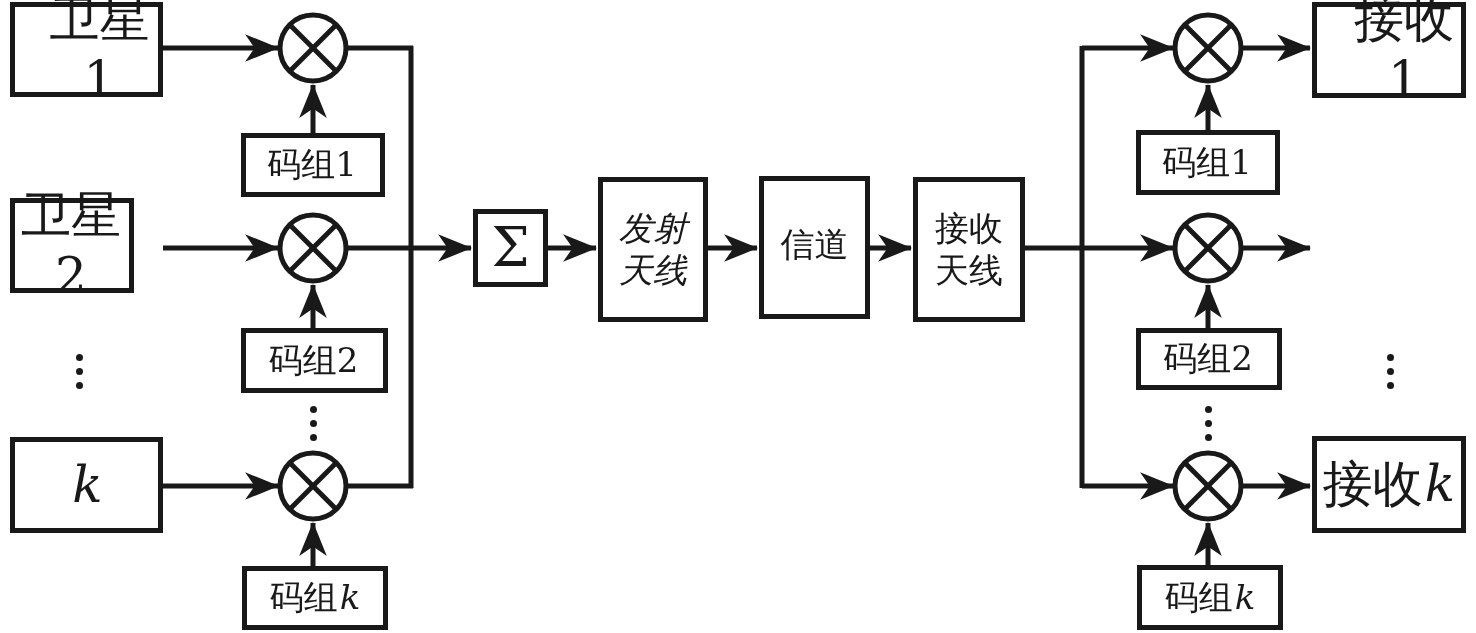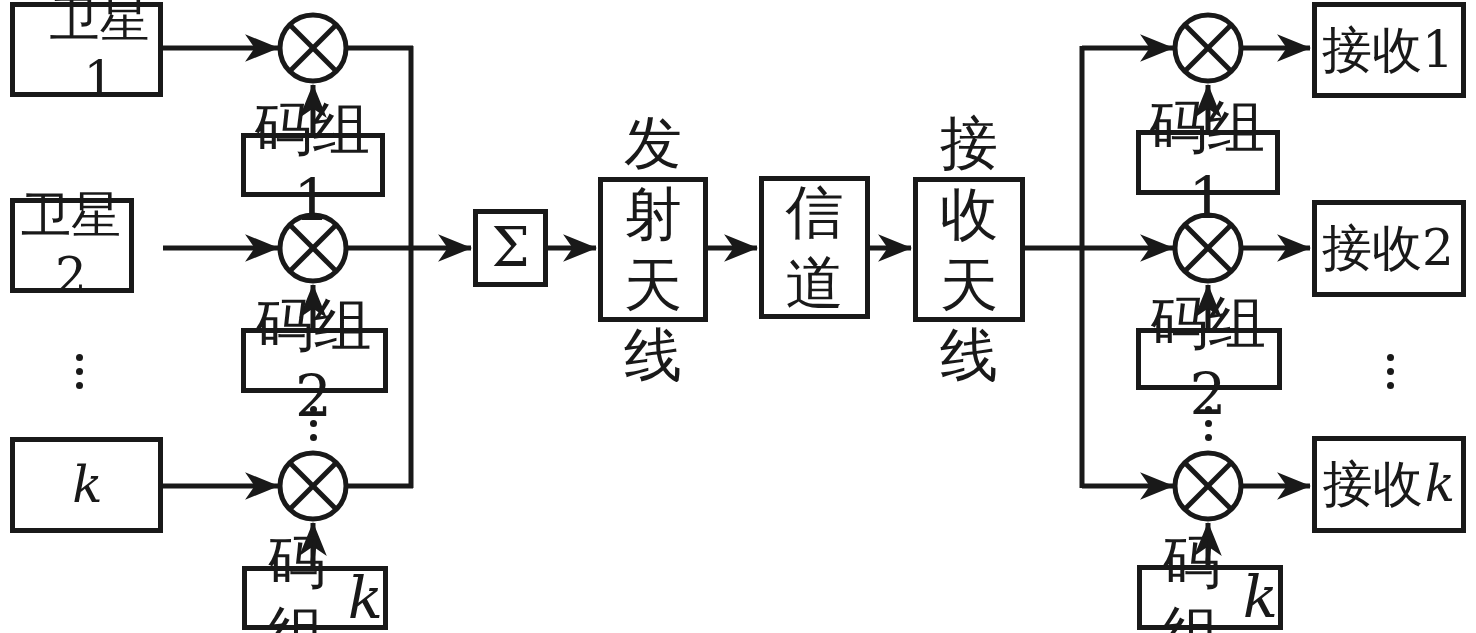--- a/index.html
+++ b/index.html
@@ -29,21 +29,21 @@
     white-space: pre-line;
     line-height: 1.22;
   }
   .box .t { display: inline; }
   .box .var {
     font-style: italic;
     font-family: "DejaVu Serif", "Liberation Serif", serif;
     padding-left: 2px;
   }
   .lab-lg  { font-size: 50px; }
-  .lab-md  { font-size: 58px; }
+  .lab-md  { font-size: 34px; }
   .lab-sum { font-size: 54px; }
   .dots {
     position: absolute;
     display: flex;
     flex-direction: column;
     align-items: center;
     gap: 7px;
   }
   .dot {
     width: 7px; height: 7px;
@@ -144,47 +144,44 @@
   <div class="box lab-md" style="left:241px; top:328px; width:147px; height:65px;">
     <span class="t">码组2</span><span class="t var"></span>
   </div>
   <div class="box lab-md" style="left:242px; top:566px; width:146px; height:64px;">
     <span class="t">码组</span><span class="t var">k</span>
   </div>
 
   <div class="box lab-sum" style="left:473px; top:209px; width:75px; height:78px;">
     <span class="t">Σ</span>
   </div>
-  <div class="box lab-md" style="left:598px; top:177px; width:110px; height:145px;">
+  <div class="box lab-md" style="left:598px; top:177px; width:110px; height:145px;font-style:italic;">
     <span class="t">发射
 天线</span>
   </div>
-  <div class="box lab-md" style="left:759px; top:176px; width:111px; height:143px;">
+  <div class="box lab-md" style="left:759px; top:176px; width:111px; height:143px;font-family:Liberation Mono, monospace;">
     <span class="t">信道</span>
   </div>
   <div class="box lab-md" style="left:913px; top:177px; width:112px; height:145px;">
     <span class="t">接收
 天线</span>
   </div>
 
   <div class="box lab-md" style="left:1136px; top:130px; width:144px; height:65px;">
     <span class="t">码组1</span><span class="t var"></span>
   </div>
   <div class="box lab-md" style="left:1136px; top:328px; width:146px; height:62px;">
     <span class="t">码组2</span><span class="t var"></span>
   </div>
   <div class="box lab-md" style="left:1137px; top:565px; width:146px; height:65px;">
     <span class="t">码组</span><span class="t var">k</span>
   </div>
 
-  <div class="box lab-lg" style="left:1312px; top:2px; width:154px; height:96px;">
+  <div class="box lab-lg" style="left:1312px; top:2px; width:154px; height:96px;padding-left:32px;">
     <span class="t">接收1</span><span class="t var"></span>
-  </div>
-  <div class="box lab-lg" style="left:1312px; top:200px; width:154px; height:97px;">
-    <span class="t">接收2</span><span class="t var"></span>
   </div>
   <div class="box lab-lg" style="left:1312px; top:436px; width:154px; height:97px;">
     <span class="t">接收</span><span class="t var">k</span>
   </div>
 
   <div class="dots" style="left:76px; top:354px;" aria-label="⋮">
     <div class="dot"></div>
     <div class="dot"></div>
     <div class="dot"></div>
   </div>

